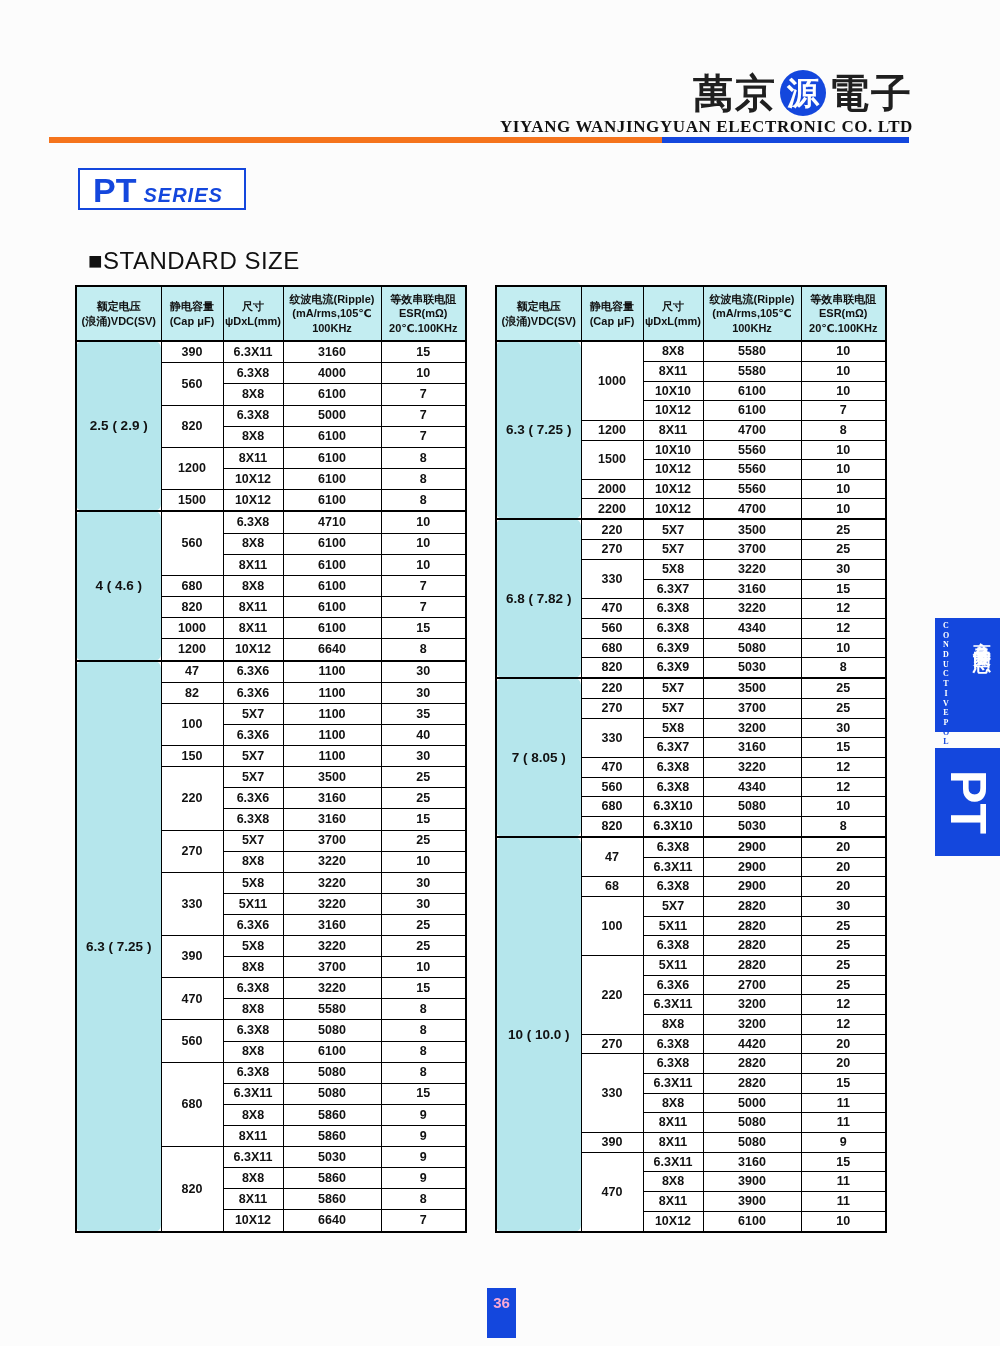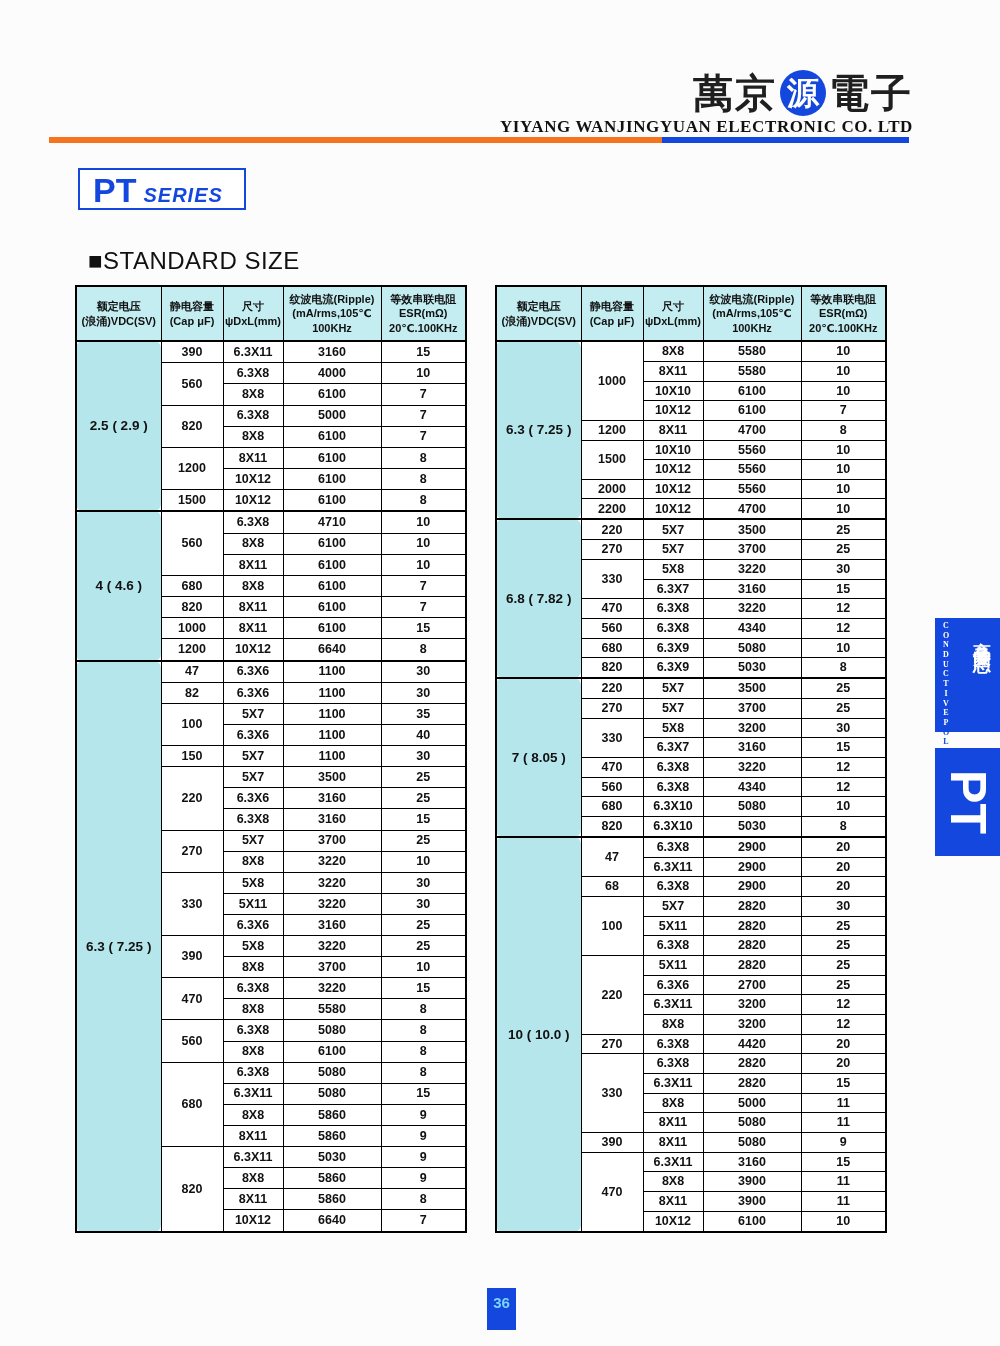--- a/index.html
+++ b/index.html
@@ -70,22 +70,22 @@
   .side-en{
     position:absolute;left:940px;top:621px;width:12px;display:flex;flex-direction:column;
     font-family:"Liberation Serif","DejaVu Serif",serif;font-size:8px;font-weight:700;
     text-align:center;
   }
   .side-en span{height:9.7px;line-height:9.7px;color:#fff;}
   .side-en span.on-gap{color:#1447dd;}
   .side-pt{color:#fff;font-size:50px;font-weight:700;transform:rotate(90deg);line-height:1;}
   
   .page-badge{
-    position:absolute;left:487px;top:1288px;width:29px;height:42px;background:#1447dd;
-    color:#7dd3fc;font-size:15px;font-weight:700;text-align:center;padding-top:6px;box-sizing:border-box;
+    position:absolute;left:487px;top:1288px;width:29px;height:50px;background:#1447dd;
+    color:#f9a8d4;font-size:15px;font-weight:700;text-align:center;padding-top:6px;box-sizing:border-box;
   }
 </style>
 </head>
 <body>
 
 <div class="page">
 
   <div class="logo-cn">
     <span>萬京</span>
     <span class="logo-circle">

